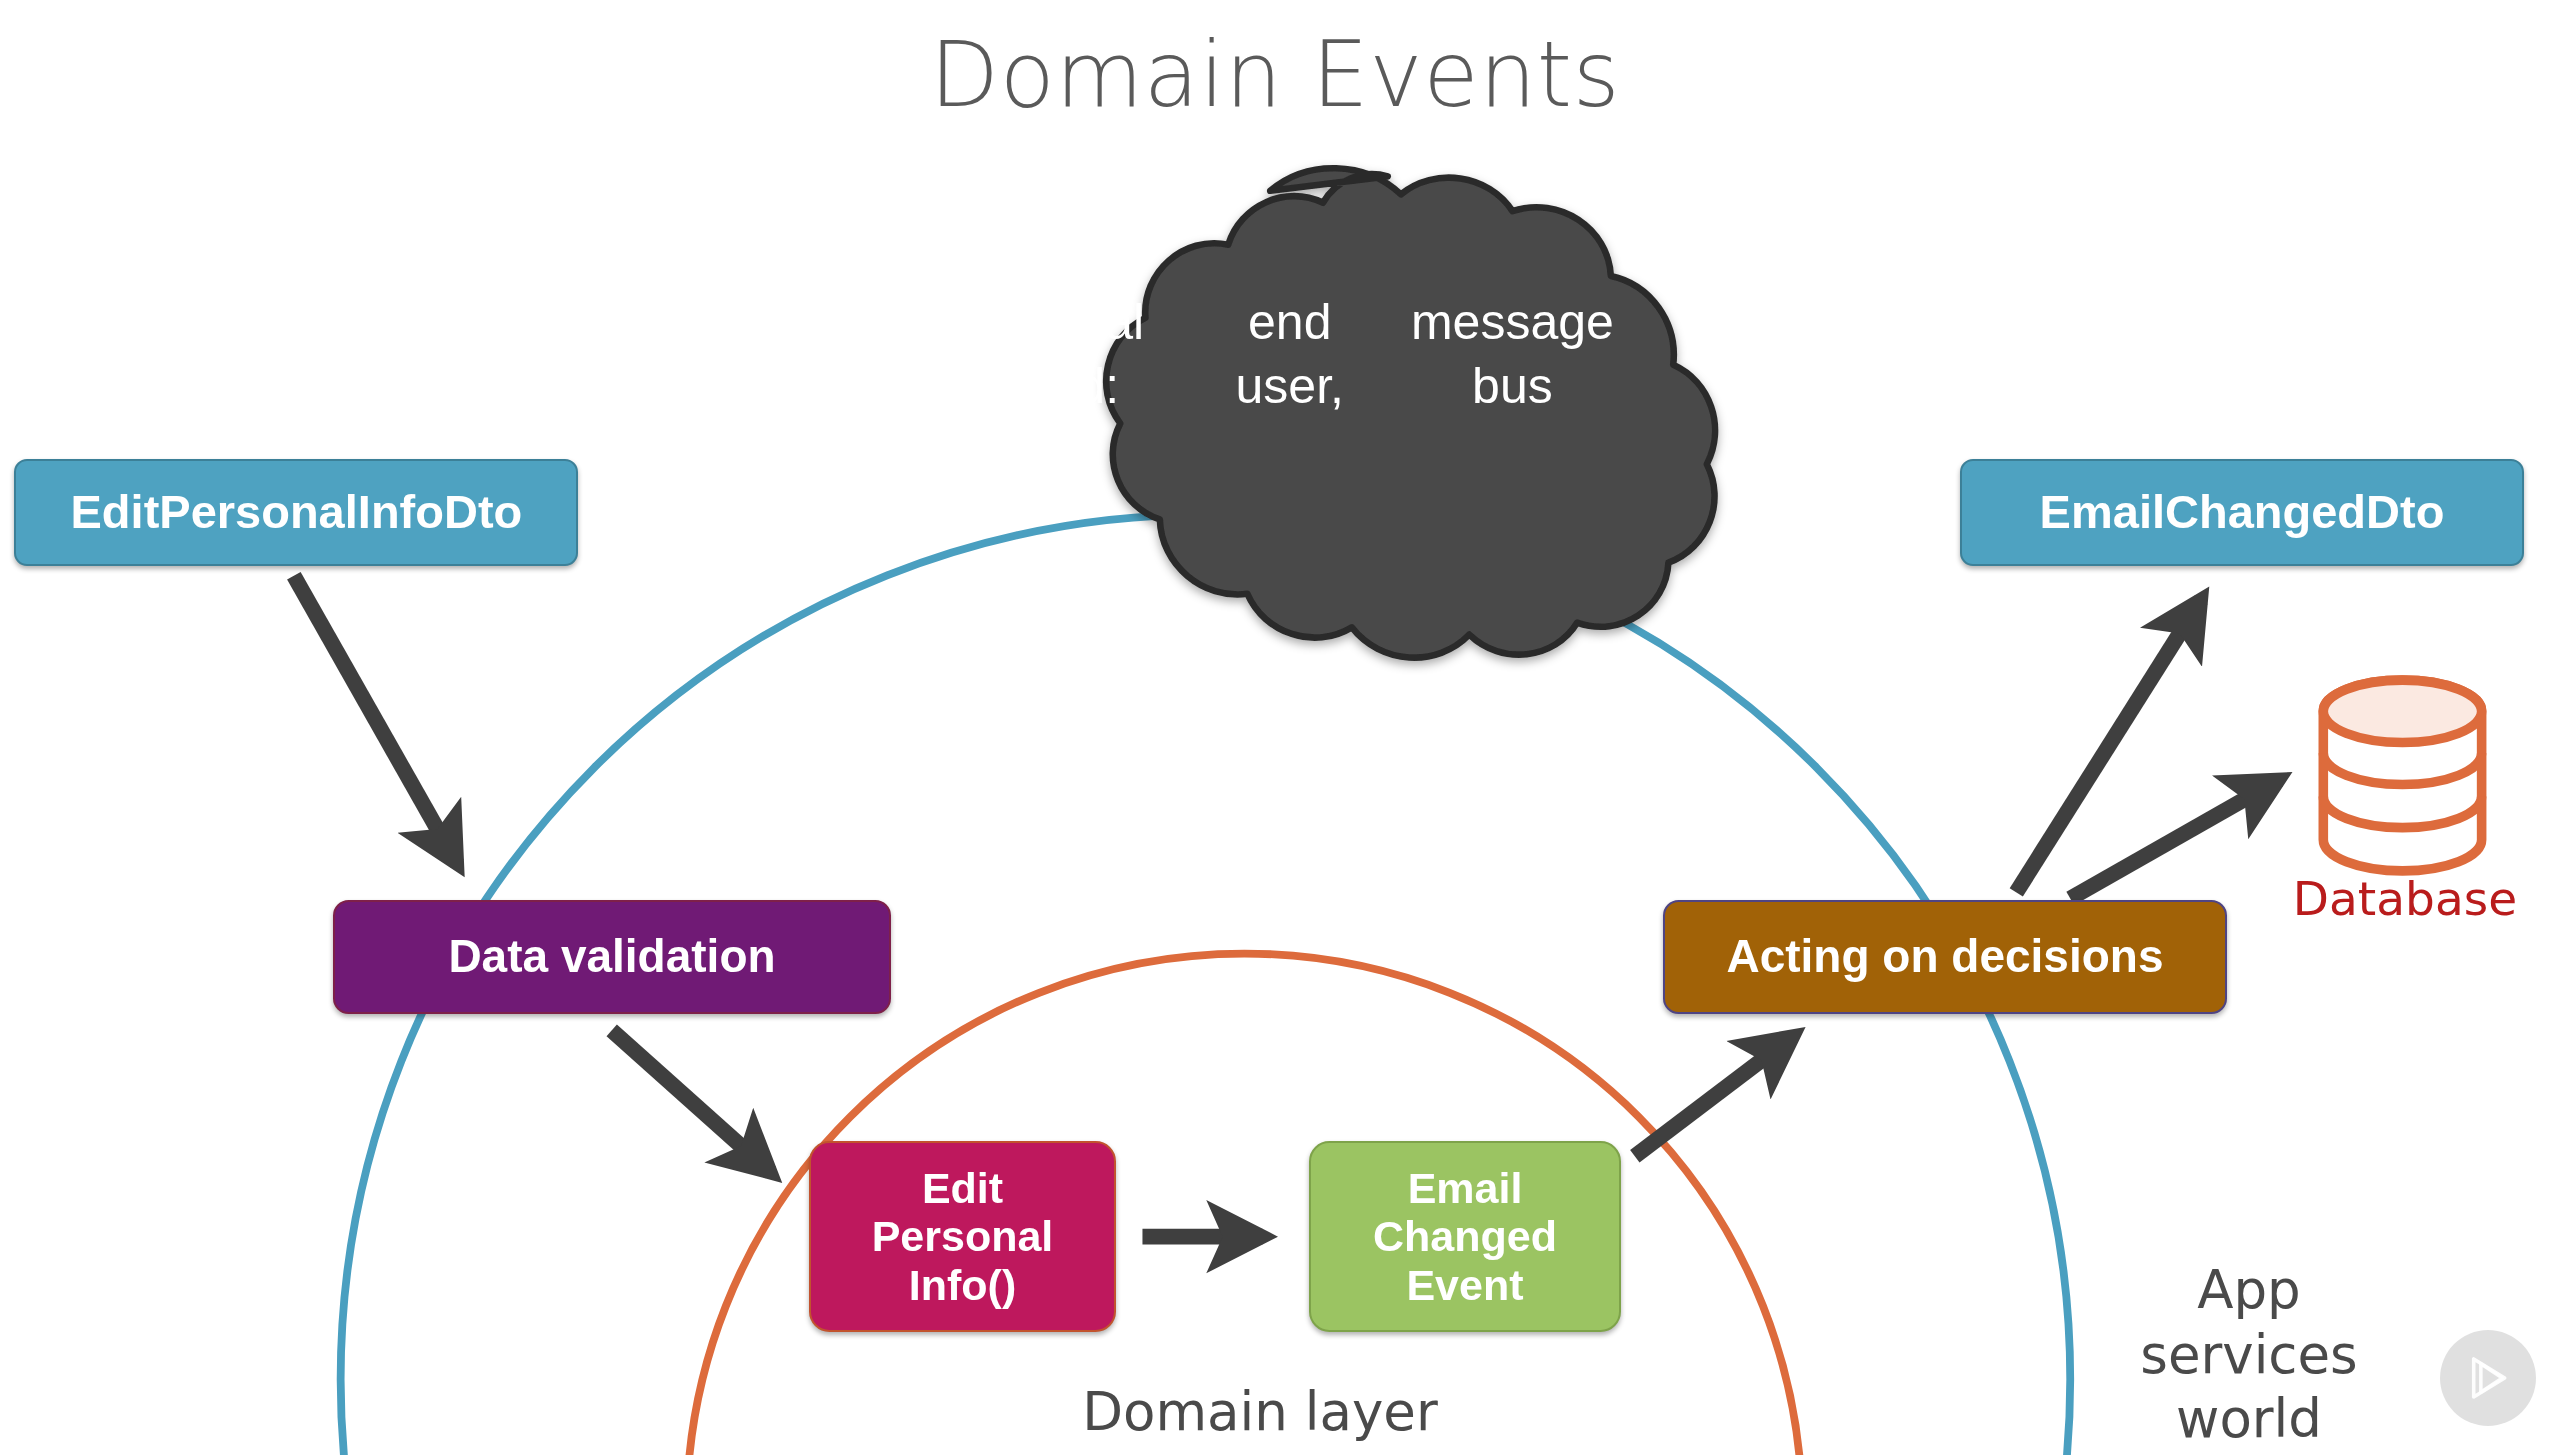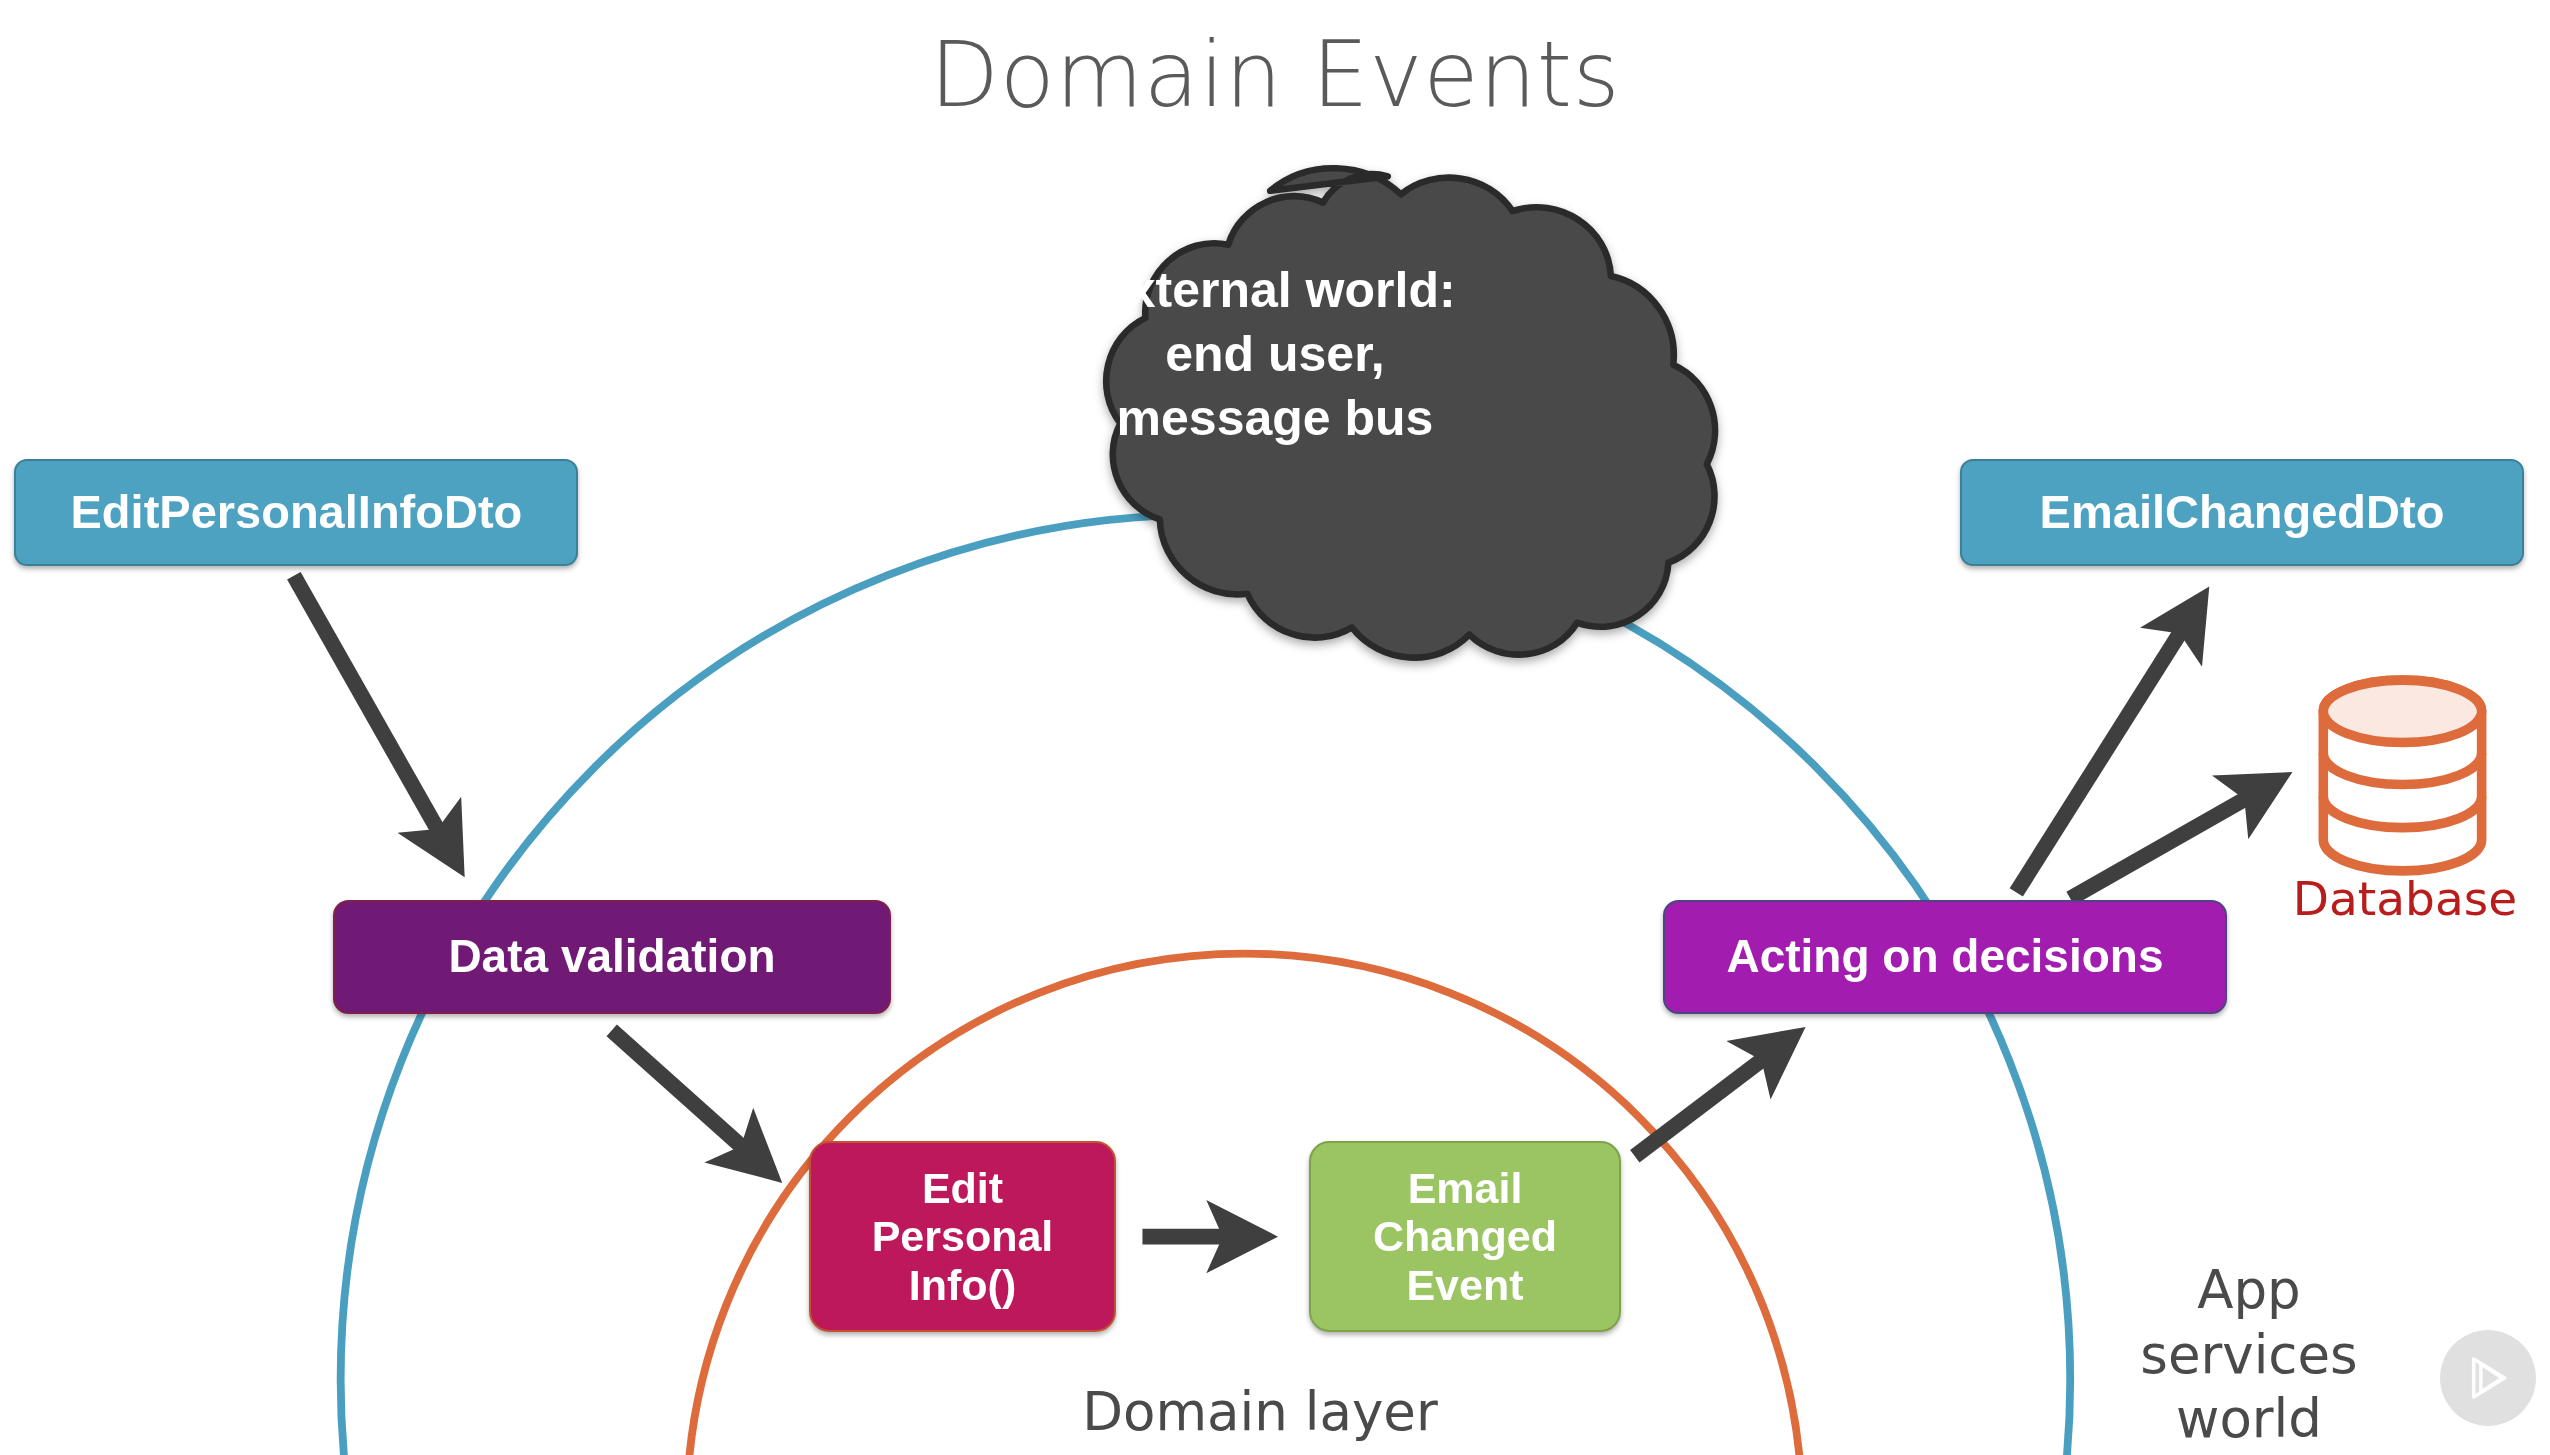--- a/index.html
+++ b/index.html
@@ -76,21 +76,21 @@
     left: 333px; top: 900px;
     width: 558px; height: 114px;
     background: #701a75;
     border-color: #7e2049;
     border-radius: 15.6px;
     font-size: 46px;
   }
   .node-acting {
     left: 1663px; top: 900px;
     width: 564px; height: 114px;
-    background: #a21caf;
+    background: #a16207;
     border-color: #4f4483;
     border-radius: 15.6px;
     font-size: 46px;
   }
   .node-edit {
     left: 809px; top: 1141px;
     width: 307px;  height: 191px;
     background: #be185d;
     border-color: #c2532e;
     border-radius: 20.4px;
@@ -109,25 +109,25 @@
   .cloud-wrap {
     position: absolute;
     left: 906px; top: 174px;
     width: 738px; height: 360px;
   }
   .cloud-text {
     position: absolute;
     left: 0; top: 0;
     width: 738px; height: 360px;
     display: flex;
-    flex-direction: column;
+    flex-direction: row;
     align-items: center;
     justify-content: center;
     color: #ffffff;
-    font-weight: bold;
+    font-weight: normal;
     font-size: 50px;
     line-height: 1.28;
     text-align: center;
     pointer-events: none;
   }
   .db-label {
     position: absolute;
     left: 2273px; top: 871px;
     width: 264px;
     text-align: center;

